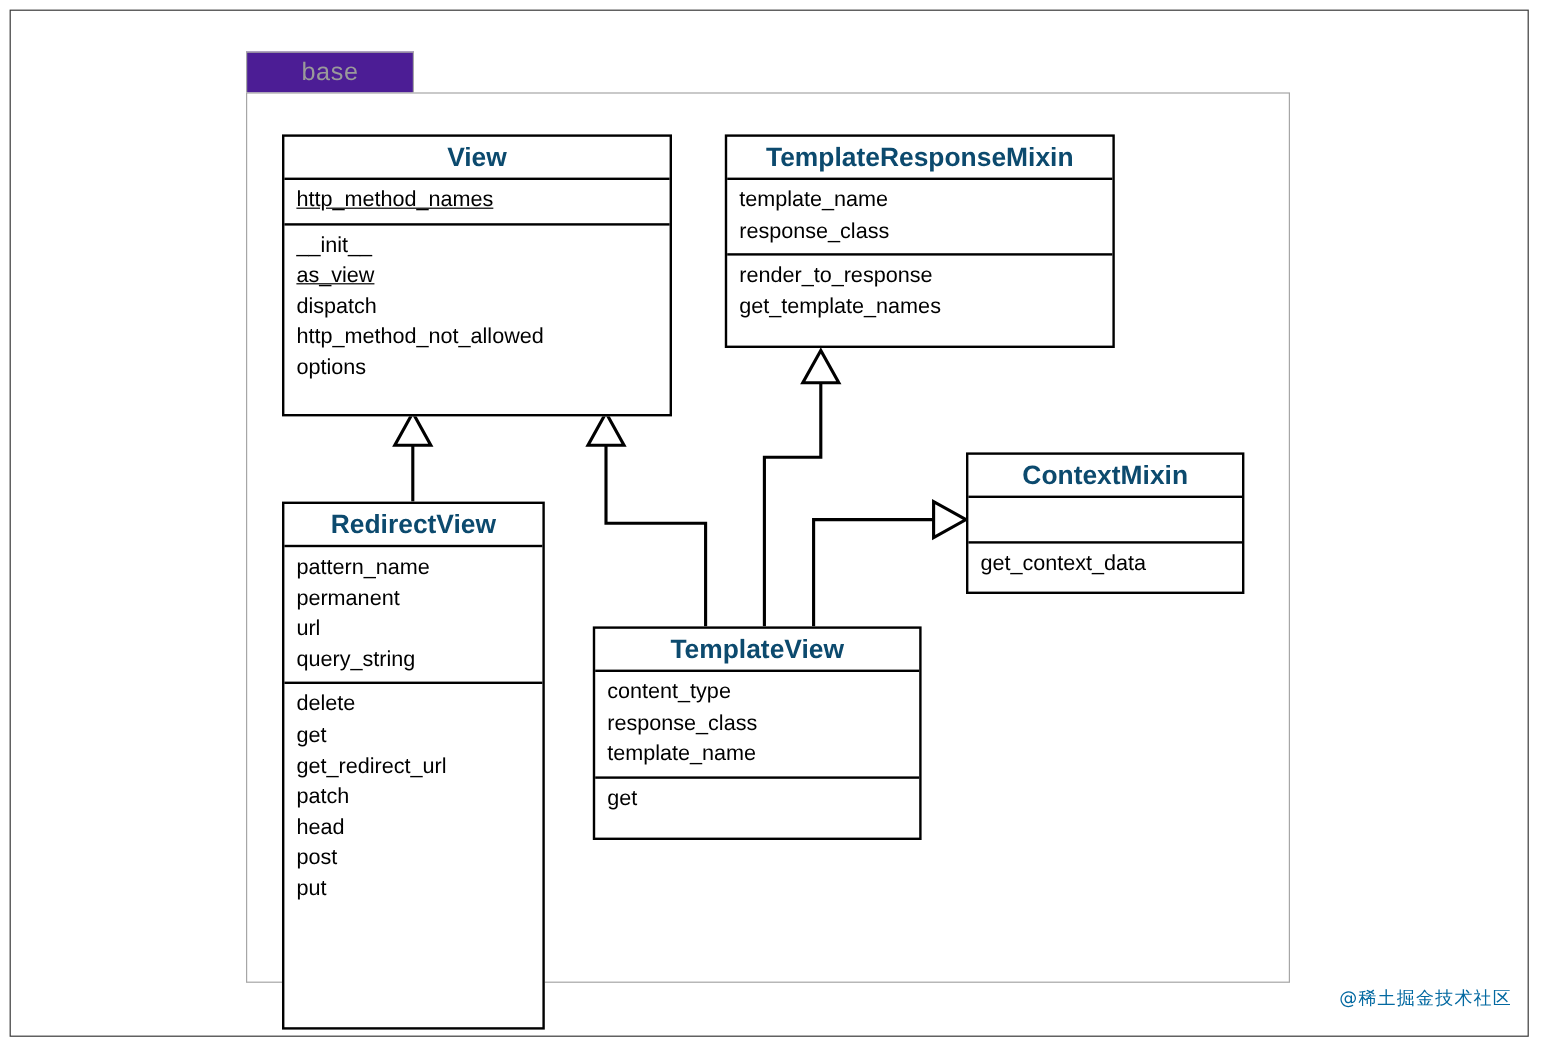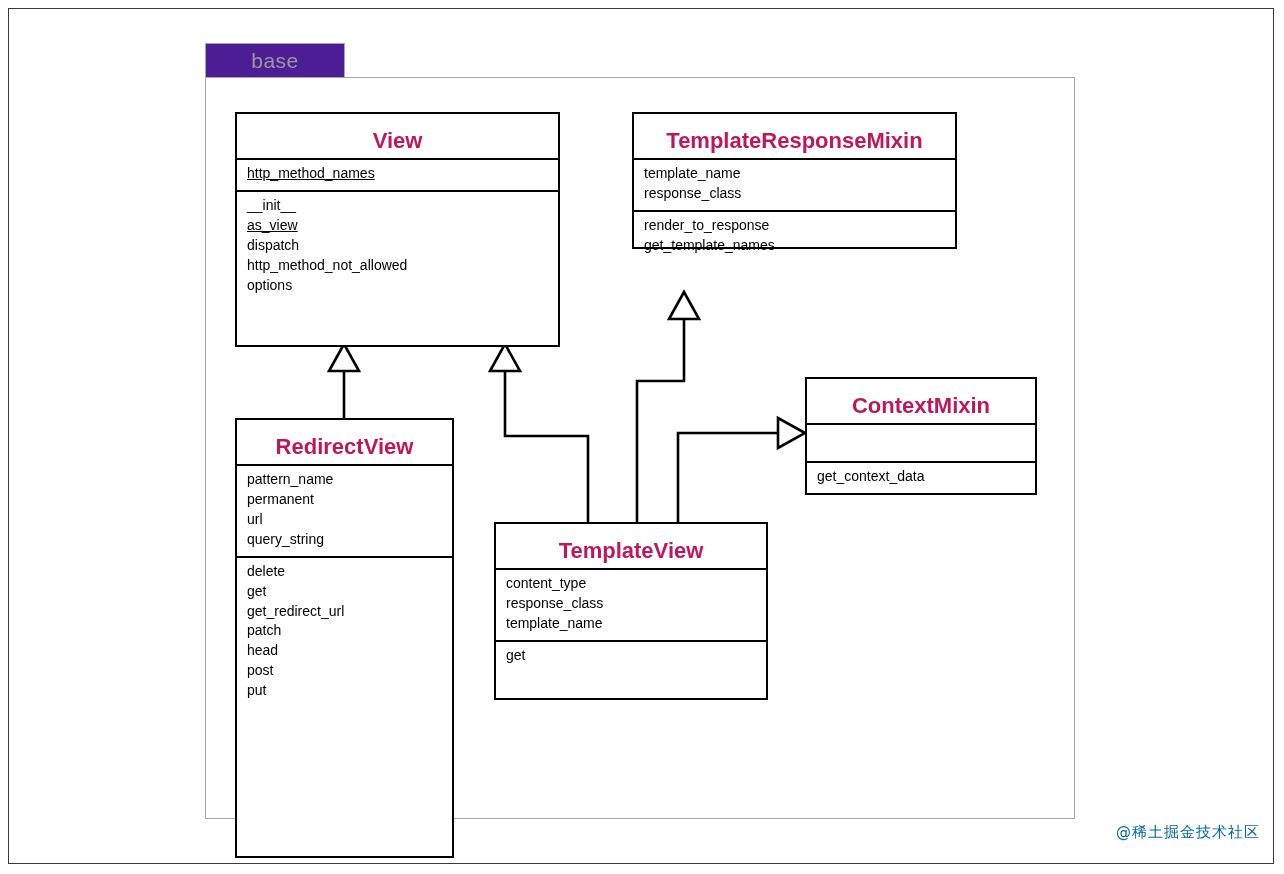--- a/index.html
+++ b/index.html
@@ -65,36 +65,36 @@
     position: absolute;
     background: #ffffff;
     border: 2px solid #000000;
     box-sizing: border-box;
     z-index: 5;
   }
   .uml-name {
     text-align: center;
     font-weight: bold;
     font-size: 22px;
-    color: #be185d;
-    padding: 14px 6px 5px 6px;
+    color: #0c4a6e;
+    padding: 4px 6px 5px 6px;
     border-bottom: 2px solid #000000;
     box-sizing: border-box;
     line-height: 1.15;
   }
   .uml-compartment {
     padding: 4px 8px 6px 10px;
     box-sizing: border-box;
     border-bottom: 2px solid #000000;
   }
   .uml-compartment:last-child {
     border-bottom: none;
   }
   .uml-member {
-    font-size: 14px;
+    font-size: 18px;
     color: #000000;
     line-height: 1.42;
     white-space: nowrap;
   }
   .uml-member.static {
     text-decoration: underline;
   }
   .uml-compartment.empty {
     min-height: 38px;
   }
@@ -174,21 +174,21 @@
     </div>
     <div class="uml-compartment">
       <div class="uml-member">__init__</div>
       <div class="uml-member static">as_view</div>
       <div class="uml-member">dispatch</div>
       <div class="uml-member">http_method_not_allowed</div>
       <div class="uml-member">options</div>
     </div>
   </div>
 
-  <div class="uml-class" id="cls-trm" style="left:632px; top:112px; width:325px; height:137px;">
+  <div class="uml-class" id="cls-trm" style="left:604px; top:112px; width:325px; height:178px;">
     <div class="uml-name">TemplateResponseMixin</div>
     <div class="uml-compartment">
       <div class="uml-member">template_name</div>
       <div class="uml-member">response_class</div>
     </div>
     <div class="uml-compartment">
       <div class="uml-member">render_to_response</div>
       <div class="uml-member">get_template_names</div>
     </div>
   </div>

